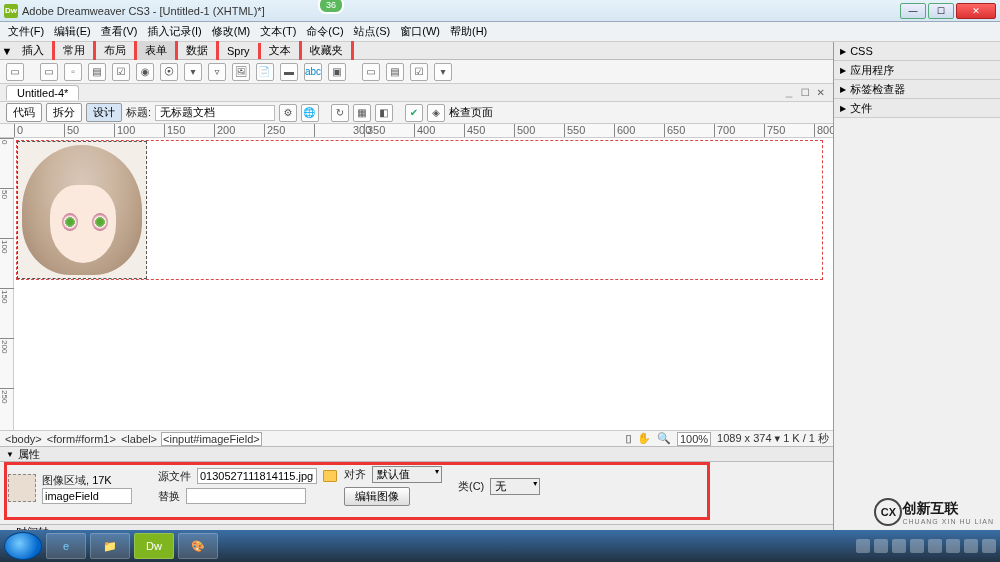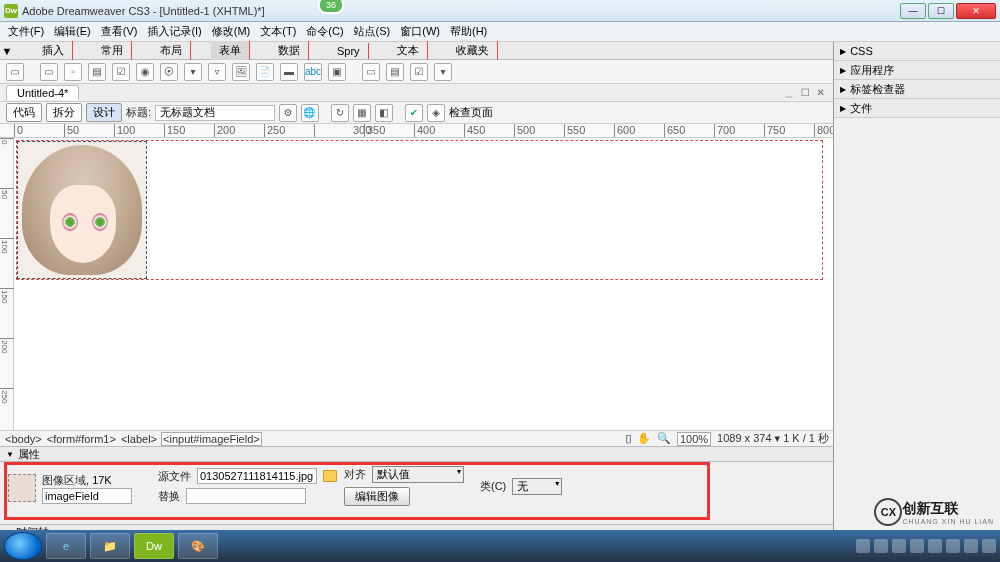--- a/index.html
+++ b/index.html
@@ -16,21 +16,21 @@
 .menubar span { padding: 2px 4px; }
 
 .badge36 { position: absolute; top: -4px; left: 318px; background: #5cb85c; color: #fff; border-radius: 8px; padding: 2px 6px; font-size: 9px; border: 2px solid #fff; z-index: 10; }
 
 .app { display: flex; height: 498px; }
 .leftpane { flex: 1; background: #fff; display: flex; flex-direction: column; border-right: 1px solid #999; }
 .rightpane { width: 166px; background: #f0f0f0; display: flex; flex-direction: column; }
 
 .inserttabs { height: 18px; background: #eaeaea; display: flex; align-items: center; gap: 0; border-bottom: 1px solid #bbb; }
 .inserttabs .arrow { width: 14px; text-align: center; }
-.inserttabs .tab { padding: 2px 8px; border-right: 1px solid #ef4444; margin-left: 20px; }
+.inserttabs .tab { padding: 2px 8px; border-right: 3px solid #ef4444; }
 .inserttabs .tab.active { background: #d8d8d8; }
 
 .toolbar { height: 24px; background: #f5f5f5; display: flex; align-items: center; gap: 6px; padding: 2px 6px; border-bottom: 1px solid #ccc; }
 .tbtn { width: 18px; height: 18px; border: 1px solid #aaa; background: #fdfdfd; border-radius: 2px; display: inline-flex; align-items: center; justify-content: center; font-size: 10px; color: #555; }
 .tbtn.sep { border: none; background: none; width: 4px; }
 
 .doctab { height: 18px; background: #eee; padding: 0 6px; display: flex; align-items: center; border-bottom: 1px solid #ccc; }
 .doctab .tab { background: #fff; border: 1px solid #bbb; border-bottom: none; padding: 1px 10px; border-radius: 3px 3px 0 0; }
 .doctab .winctl { margin-left: auto; font-size: 10px; letter-spacing: 2px; color: #666; }
 
@@ -256,21 +256,21 @@
             <span class="folder"></span>
           </div>
           <div class="props-row">
             <span class="plabel">替换</span>
             <input class="pinput" style="width: 120px;" value="">
           </div>
         </div>
         <div style="margin-left:1px">
           <div class="props-row">
             <span class="plabel">对齐</span>
-            <span class="pselect" style="width:92px">默认值</span>
+            <span class="pselect" style="width:70px">默认值</span>
           </div>
           <div class="props-row">
             <span class="pbutton">编辑图像</span>
           </div>
         </div>
         <div style="margin-left:10px">
           <div class="props-row">
             <span class="plabel">类(C)</span>
             <span class="pselect" style="width:50px">无</span>
           </div>

